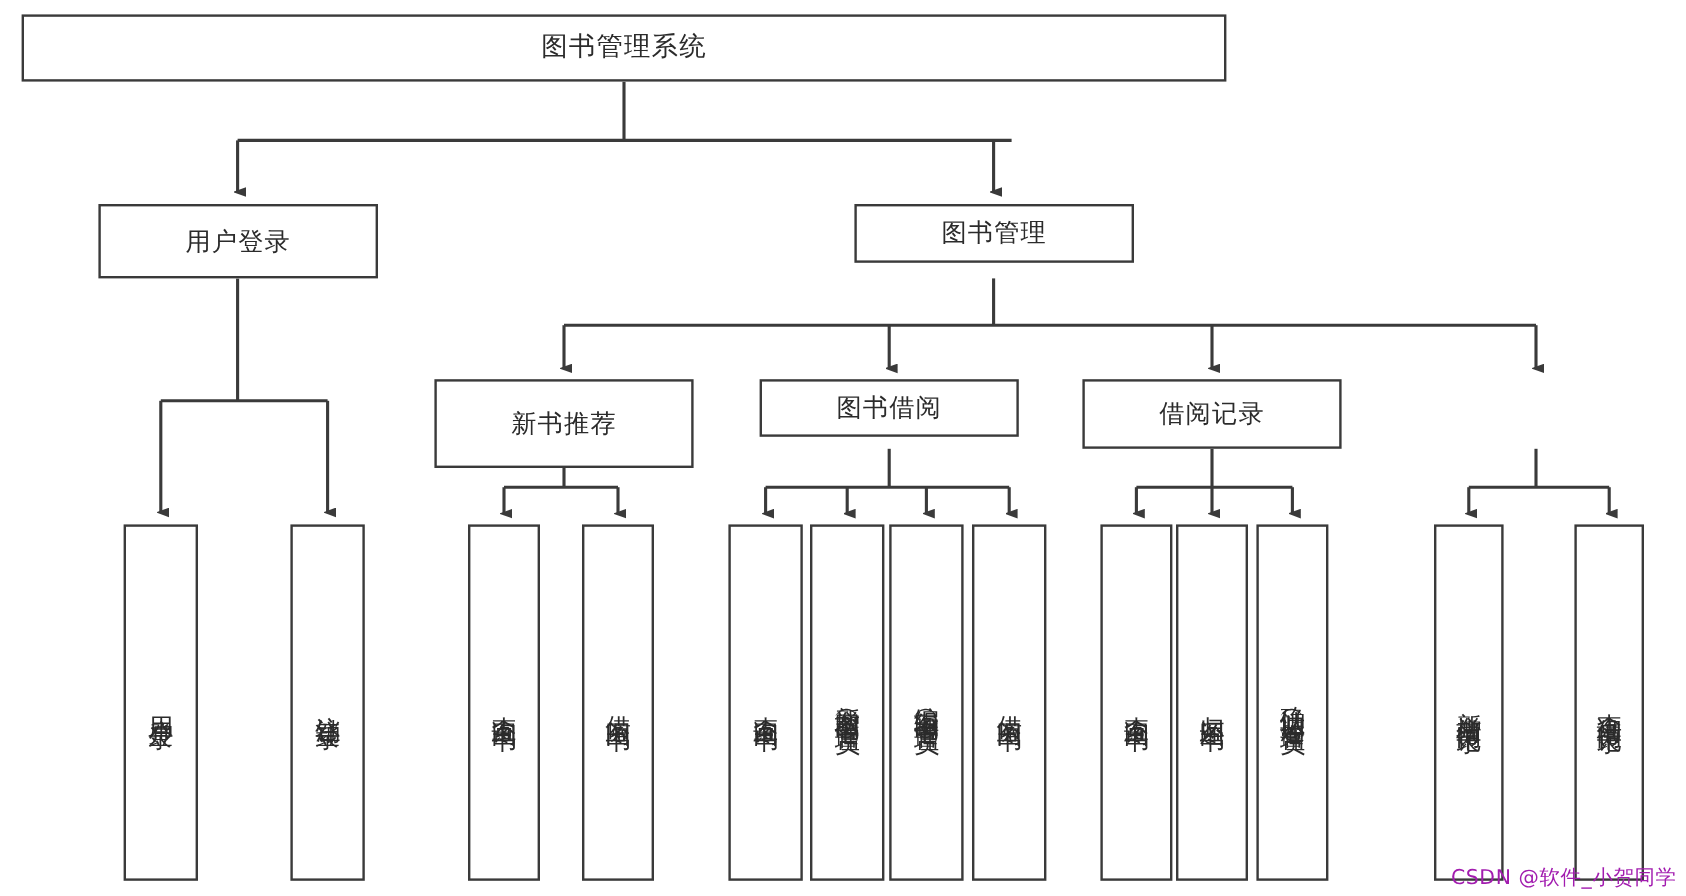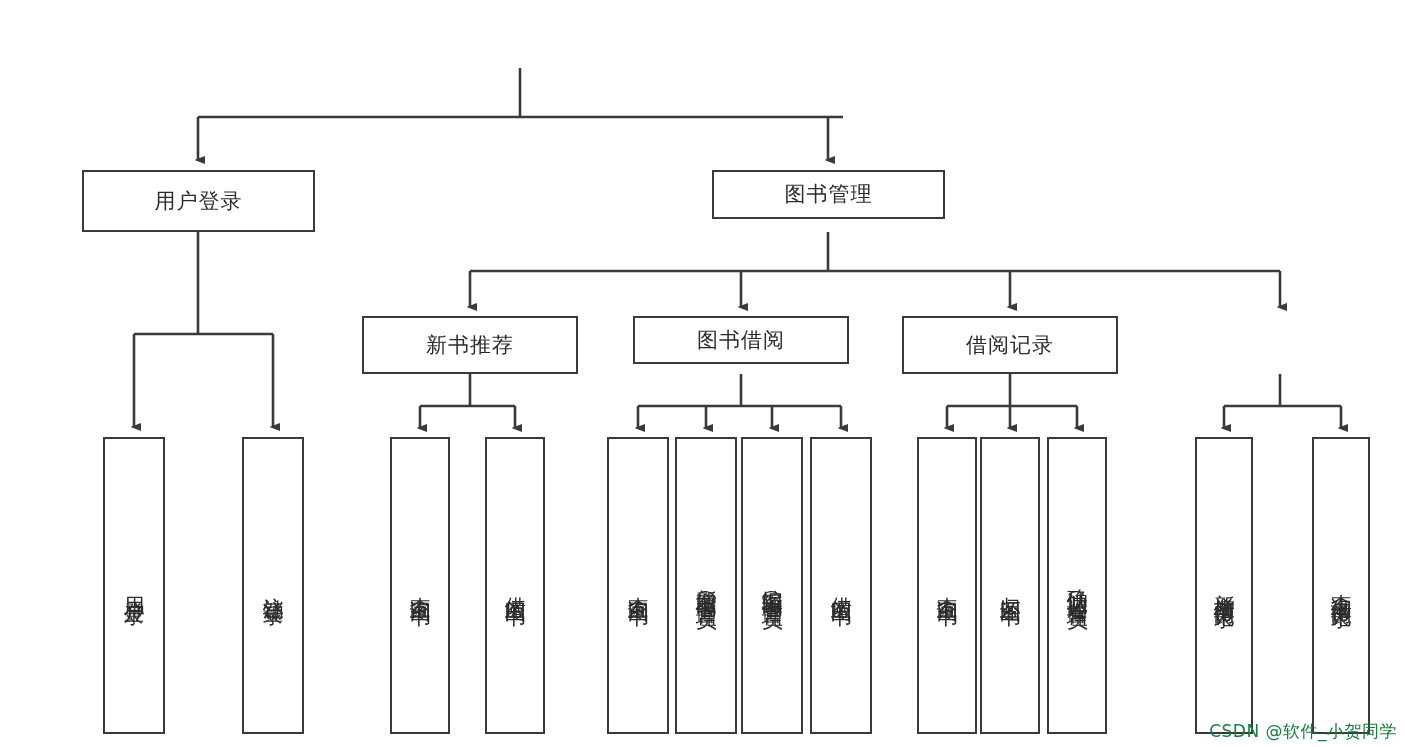--- a/index.html
+++ b/index.html
@@ -50,21 +50,21 @@
     white-space: nowrap;
   }
   .node.level1 .node-label { font-size: 22px; }
   .node.level2 .node-label { font-size: 21px; }
   .node.level3 .node-label { font-size: 21px; }
   .watermark {
     position: absolute;
     right: 8px;
     bottom: 4px;
     font-size: 17px;
-    color: #15803d;
+    color: #a21caf;
     letter-spacing: 0.5px;
     white-space: nowrap;
   }
 </style>
 </head>
 <body>
 
 <div id="canvas">
 
   <svg class="edges" viewBox="0 0 1405 747">
@@ -110,29 +110,32 @@
       <path d="M 1010 406 L 1010 428" marker-end="url(#arrow)"></path>
       <path d="M 1077 406 L 1077 428" marker-end="url(#arrow)"></path>
 
       <path d="M 1280 374 L 1280 406"></path>
       <path d="M 1224 406 L 1341 406"></path>
       <path d="M 1224 406 L 1224 428" marker-end="url(#arrow)"></path>
       <path d="M 1341 406 L 1341 428" marker-end="url(#arrow)"></path>
     </g>
   </svg>
 
+  <div class="node level1" style="left:18px; top:12px; width:1004px; height:56px;">
+    <span class="node-label">图书管理系统</span>
+  </div>
 
   <div class="node level2" style="left:82px; top:170px; width:233px; height:62px;">
     <span class="node-label">用户登录</span>
   </div>
   <div class="node level2" style="left:712px; top:170px; width:233px; height:49px;">
     <span class="node-label">图书管理</span>
   </div>
 
-  <div class="node level3" style="left:362px; top:316px; width:216px; height:58px;">
+  <div class="node level3" style="left:362px; top:316px; width:216px; height:74px;">
     <span class="node-label">新书推荐</span>
   </div>
   <div class="node level3" style="left:633px; top:316px; width:216px; height:48px;">
     <span class="node-label">图书借阅</span>
   </div>
   <div class="node level3" style="left:902px; top:316px; width:216px; height:58px;">
     <span class="node-label">借阅记录</span>
   </div>
 
   <div class="node vertical" style="left:103px; top:437px; width:62px; height:297px;">

